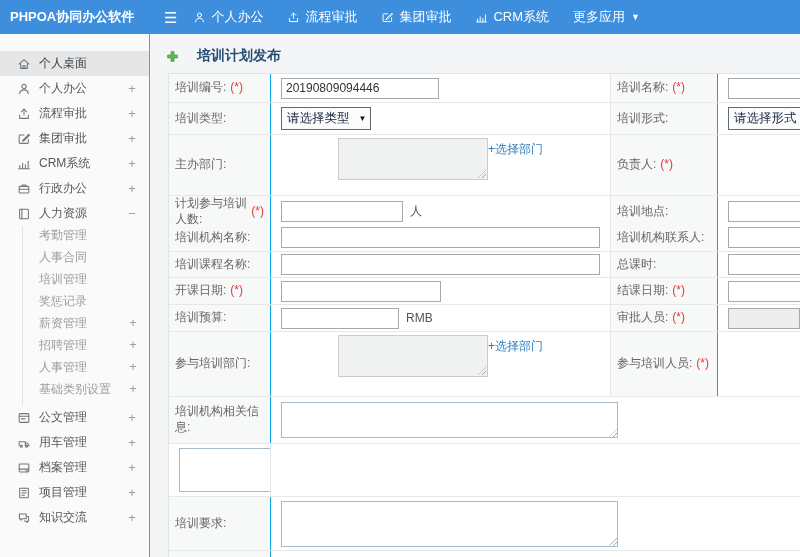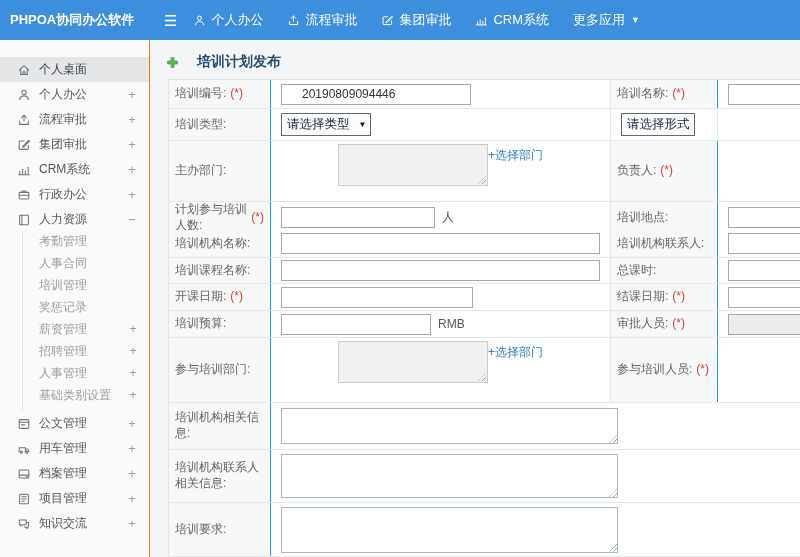--- a/index.html
+++ b/index.html
@@ -2,21 +2,21 @@
 <html><head>
 <meta charset="utf-8">
 <style>
   html,body{margin:0;padding:0}
   body{
     width:800px;height:557px;overflow:hidden;position:relative;
     font-family:"Liberation Sans","DejaVu Sans",sans-serif;
     font-size:12px;color:#555;background:#fff;
   }
   
-  .topbar{height:40px;background:#3d8edc;color:#fff;display:flex;align-items:center}
+  .topbar{height:34px;background:#3d8edc;color:#fff;display:flex;align-items:center}
   .brand{width:146px;padding-left:10px;font-weight:bold;font-size:13px;letter-spacing:0;white-space:nowrap}
   .menu-toggle{margin:0 16px 0 8px;font-size:15px;cursor:pointer;line-height:1}
   .topnav{display:flex;align-items:center;height:100%}
   .nav-item{display:flex;align-items:center;gap:5px;margin-right:24px;font-size:13px;cursor:pointer;white-space:nowrap}
   .nav-item svg{width:13px;height:13px;display:block}
   .caret{font-size:9px;margin-left:1px}
   
   .body-row{display:flex;height:527px}
   .sidebar{width:150px;min-width:150px;background:#fafafa;border-right:1px solid #f97316;box-sizing:border-box;padding-top:17px;overflow:hidden}
   .side-item{height:25px;display:flex;align-items:center;padding:0 12px 0 17px;cursor:pointer;color:#54585c}
@@ -35,21 +35,21 @@
   .add-ico svg{width:13px;height:13px;display:block}
   
   .form-wrap{margin-left:18px;width:1012px;border-top:1px solid #e2e3e4;border-left:1px solid #e2e3e4;background:#fff}
   .frow{display:grid;border-bottom:1px solid #e6e7e8;box-sizing:border-box}
   .frow.twocol{grid-template-columns:102px 340px 107px 463px}
   .frow.fullw{grid-template-columns:102px 910px}
   .lcell{background:#f7f8f8;border-right:1px solid #0ea5e9;display:flex;align-items:center;padding:0 6px;color:#666;line-height:1.3}
   .req{color:#e23b3b;margin-left:4px}
   .fcell{display:flex;align-items:center;padding:3px 10px;border-right:1px solid #e6e7e8;background:#fff;overflow:hidden}
   .fcell.col{flex-direction:row;align-items:flex-start;justify-content:center}
-  .tin{height:17px;border:1px solid #a3a9ad;padding:1px 20px;font:12px "Liberation Sans","DejaVu Sans",sans-serif;color:#333;background:#fff;box-sizing:content-box}
+  .tin{height:17px;border:1px solid #a3a9ad;padding:1px 4px;font:12px "Liberation Sans","DejaVu Sans",sans-serif;color:#333;background:#fff;box-sizing:content-box}
   .tin.gray{background:#ededed}
   .suffix{margin-left:7px;color:#555}
   .sel{display:inline-flex;align-items:center;border:1px solid #5f6b74;background:#fcfcfc;padding:2px 4px 2px 5px;color:#14213d;cursor:pointer;gap:9px;font-size:12.5px}
   .sel .arr{font-size:8px;color:#111}
   .graybox{width:150px;height:42px;background:#f0f1f1;border:1px solid #c9cbcc;position:relative;box-sizing:border-box}
   .taWrap{position:relative;display:inline-block}
   .bigta{width:337px;border:1px solid #a9bac7;background:#fff;resize:none;box-sizing:border-box;display:block}
   .grip{position:absolute;right:1px;bottom:1px;width:8px;height:8px;
     background:repeating-linear-gradient(135deg,transparent 0 2px,#9aa4ab 2px 3px);
     clip-path:polygon(100% 0,100% 100%,0 100%)}
@@ -302,20 +302,23 @@
         <div class="frow twocol" style="height: 32px;">
           <div class="lcell">
             <span class="lbl">培训类型:</span>
           </div>
           <div class="fcell">
             <span class="sel">
               <span class="selval">请选择类型</span>
               <span class="arr">▼</span>
             </span>
           </div>
+          <div class="lcell">
+            <span class="lbl">培训形式:</span>
+          </div>
           <div class="fcell">
             <span class="sel">
               <span class="selval">请选择形式</span>
             </span>
           </div>
         </div>
         <div class="frow twocol" style="height: 61px;">
           <div class="lcell">
             <span class="lbl">主办部门:</span>
           </div>
@@ -434,23 +437,20 @@
             <span class="lbl">培训机构相关信息:</span>
           </div>
           <div class="fcell">
             <span class="taWrap">
               <textarea class="bigta" style="height: 36px;"></textarea>
               <span class="grip"></span>
             </span>
           </div>
         </div>
         <div class="frow fullw" style="height: 53px;">
-          <div class="lcell">
-            <span class="lbl">培训机构联系人相关信息:</span>
-          </div>
           <div class="fcell">
             <span class="taWrap">
               <textarea class="bigta" style="height: 44px;"></textarea>
               <span class="grip"></span>
             </span>
           </div>
         </div>
         <div class="frow fullw" style="height: 54px;">
           <div class="lcell">
             <span class="lbl">培训要求:</span>

